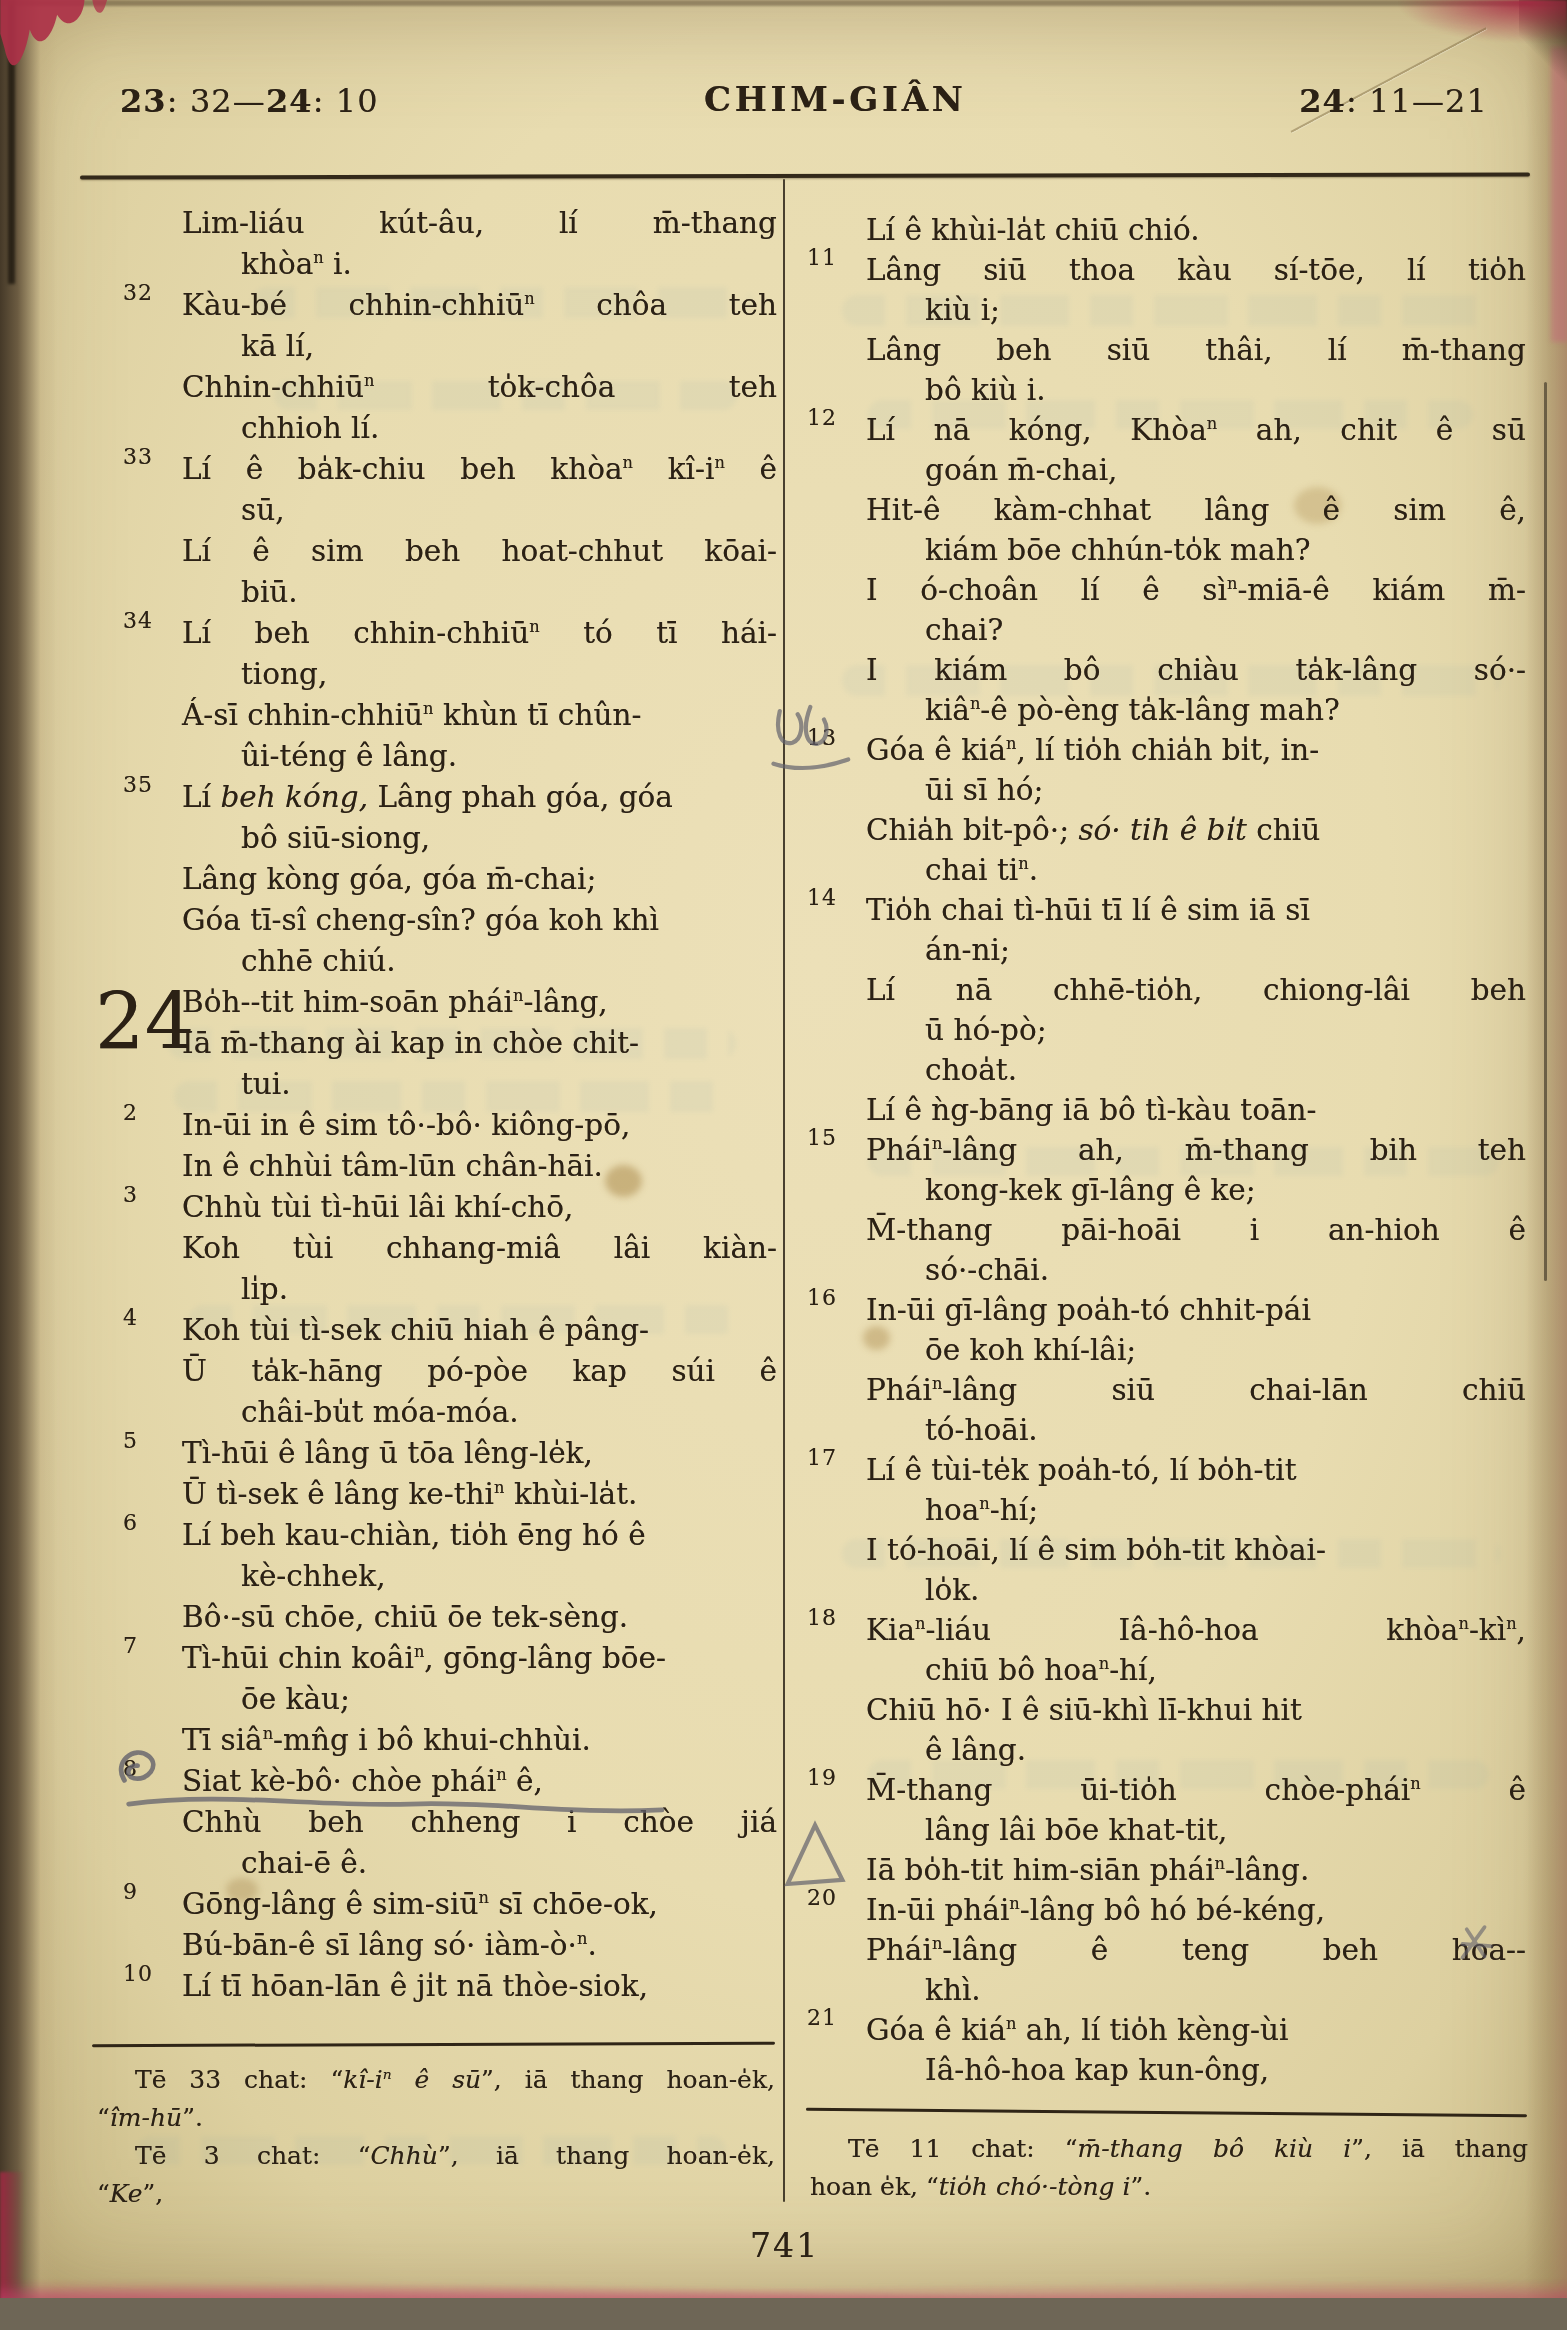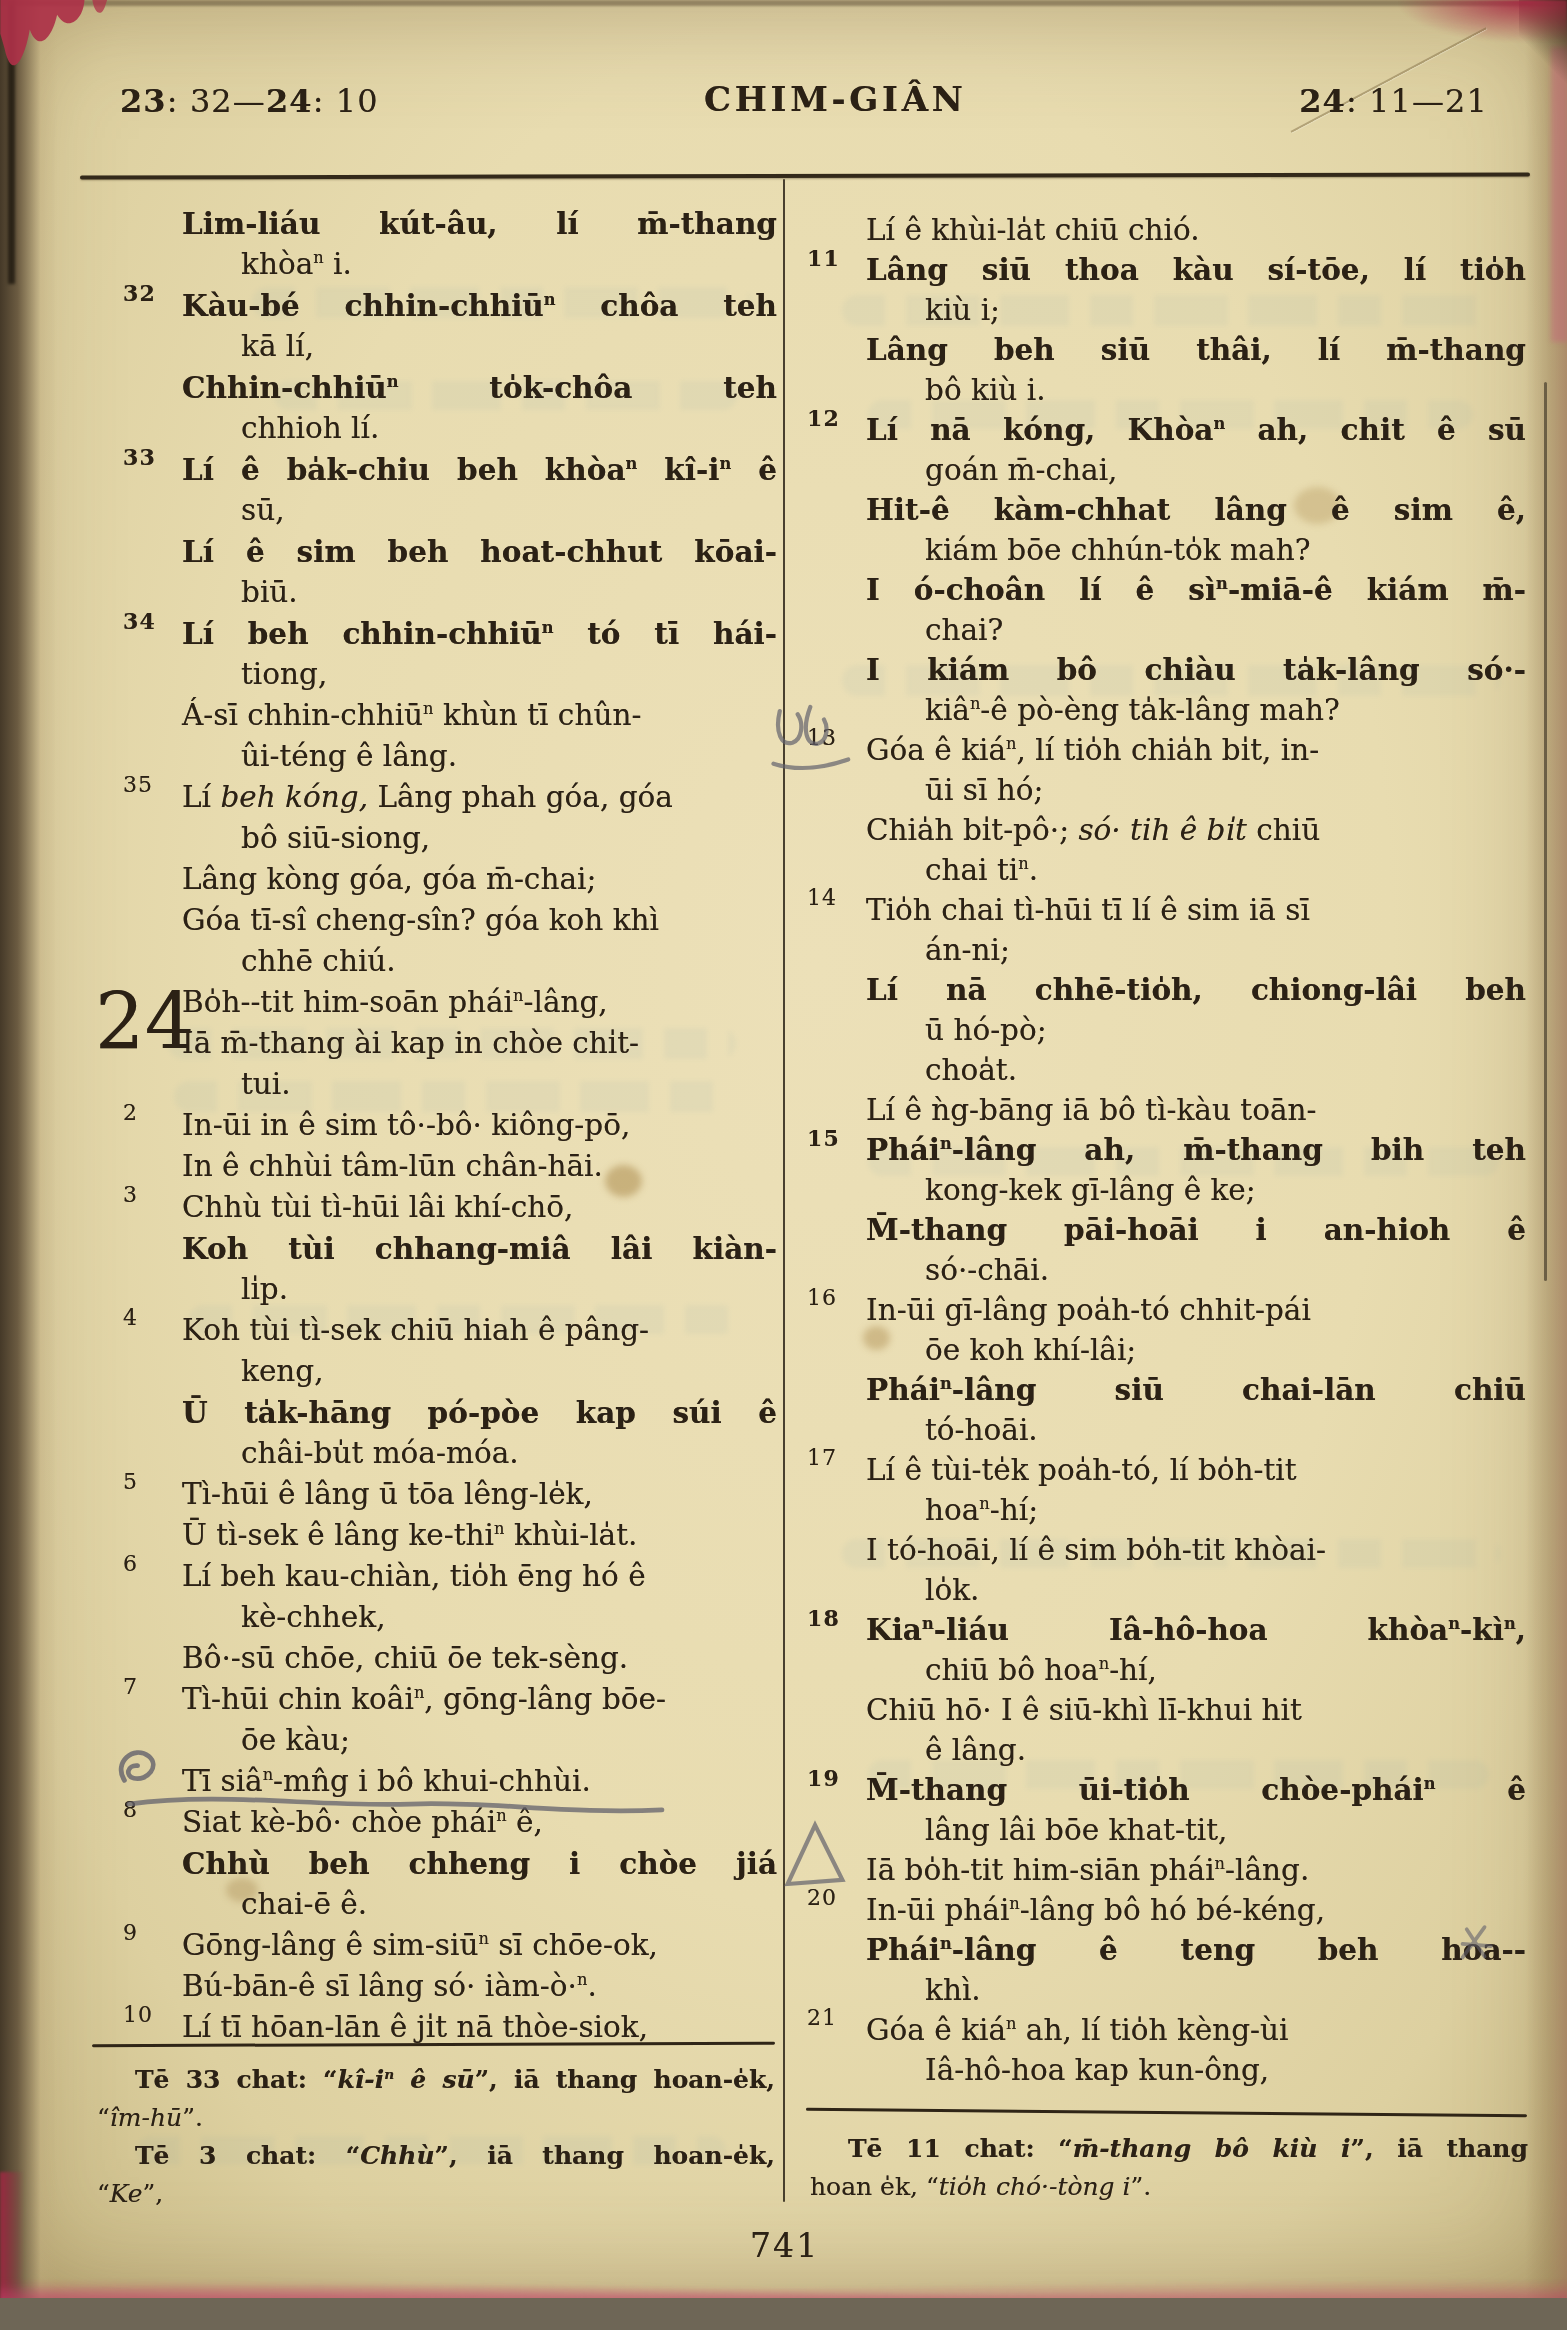--- a/index.html
+++ b/index.html
@@ -19,21 +19,21 @@
   .header-right{position:absolute; right:80px; top:82px; font-size:32px; letter-spacing:1.1px;}
   .rule-top{position:absolute; left:80px; top:174px; width:1450px; height:3.7px; background:#33291a;
     border-radius:2.1px; transform:rotate(-0.12deg); box-shadow:0 1.1px 1.6px rgba(70,55,30,.35);}
   
   .col{position:absolute; box-sizing:border-box;}
   .col-left{left:95px; top:203px; width:682px; padding-left:87px;}
   .col-right{left:807px; top:210px; width:719px; padding-left:59px;}
   .line{position:relative; font-size:29.5px; line-height:41px; white-space:nowrap;}
   .col-right .line{line-height:40px;}
   .ind1{margin-left:59px;}
-  .just{text-align:justify; text-align-last:justify; white-space:normal;font-weight:bold;}
+  .just{text-align:justify; text-align-last:justify; white-space:normal;}
   .vnum{position:absolute; left:-59px; top:-2.6px; font-size:22px; line-height:1; letter-spacing:1.1px;}
   .chnum{position:absolute; left:-87px; top:1.1px; font-size:78px; line-height:1;}
   .line sup{font-size:.55em; line-height:0; vertical-align:super;}
   .divider{position:absolute; left:783px; top:179px; width:2.1px; height:2023px; background:rgba(45,36,24,.85); border-radius:1.1px;}
   
   .fn{position:absolute; box-sizing:border-box;}
   .fn .line{font-size:25px; line-height:38px;}
   .fn .ind1{margin-left:38px;}
   .fn-left{left:97px; top:2061px; width:678px;}
   .fn-right{left:810px; top:2130px; width:718px;}
@@ -136,21 +136,20 @@
       <div class="line ind1">chhē chiú.</div>
       <div class="line"><span class="chnum">24</span>Bo̍h--tit him-soān phái<sup>n</sup>-lâng,</div>
       <div class="line">Iā m̄-thang ài kap in chòe chi̍t-</div>
       <div class="line ind1">tui.</div>
       <div class="line"><span class="vnum">2</span>In-ūi in ê sim tô·-bô· kiông-pō,</div>
       <div class="line">In ê chhùi tâm-lūn chân-hāi.</div>
       <div class="line"><span class="vnum">3</span>Chhù tùi tì-hūi lâi khí-chō,</div>
       <div class="line just">Koh tùi chhang-miâ lâi kiàn-</div>
       <div class="line ind1">li̍p.</div>
       <div class="line"><span class="vnum">4</span>Koh tùi tì-sek chiū hiah ê pâng-</div>
-      <div class="line ind1">keng,</div>
       <div class="line just">Ū ta̍k-hāng pó-pòe kap súi ê</div>
       <div class="line ind1">châi-bu̍t móa-móa.</div>
       <div class="line"><span class="vnum">5</span>Tì-hūi ê lâng ū tōa lêng-le̍k,</div>
       <div class="line">Ū tì-sek ê lâng ke-thi<sup>n</sup> khùi-la̍t.</div>
       <div class="line"><span class="vnum">6</span>Lí beh kau-chiàn, tio̍h ēng hó ê</div>
       <div class="line ind1">kè-chhek,</div>
       <div class="line">Bô·-sū chōe, chiū ōe tek-sèng.</div>
       <div class="line"><span class="vnum">7</span>Tì-hūi chin koâi<sup>n</sup>, gōng-lâng bōe-</div>
       <div class="line ind1">ōe kàu;</div>
       <div class="line">Tī siâ<sup>n</sup>-mn̂g i bô khui-chhùi.</div>

